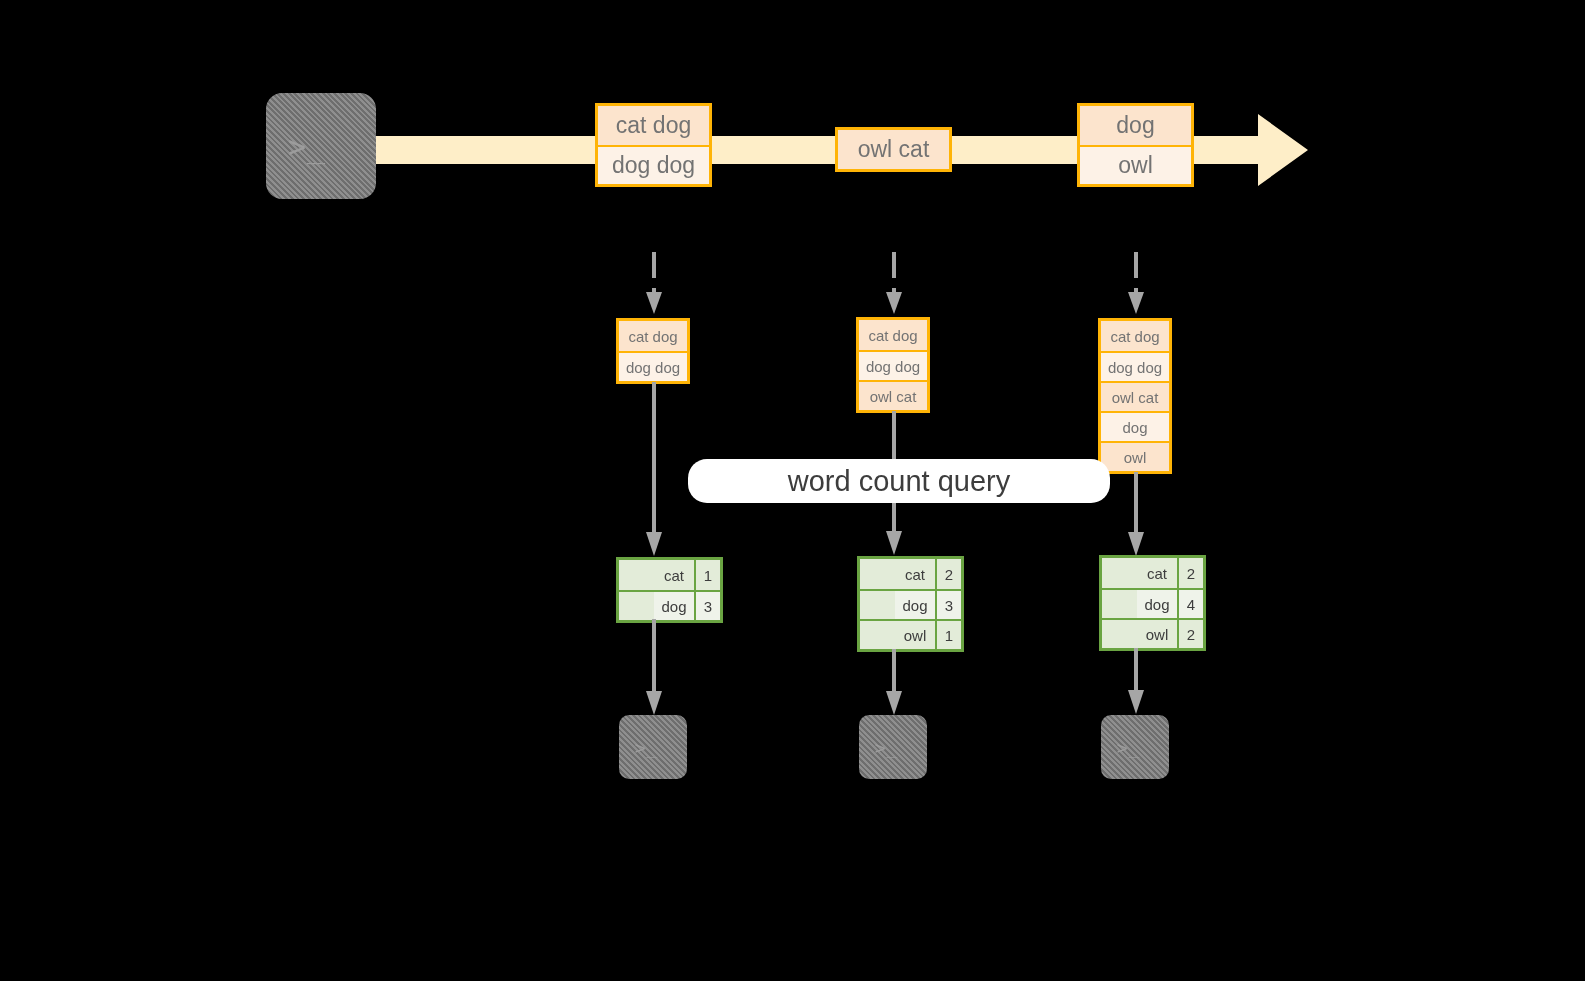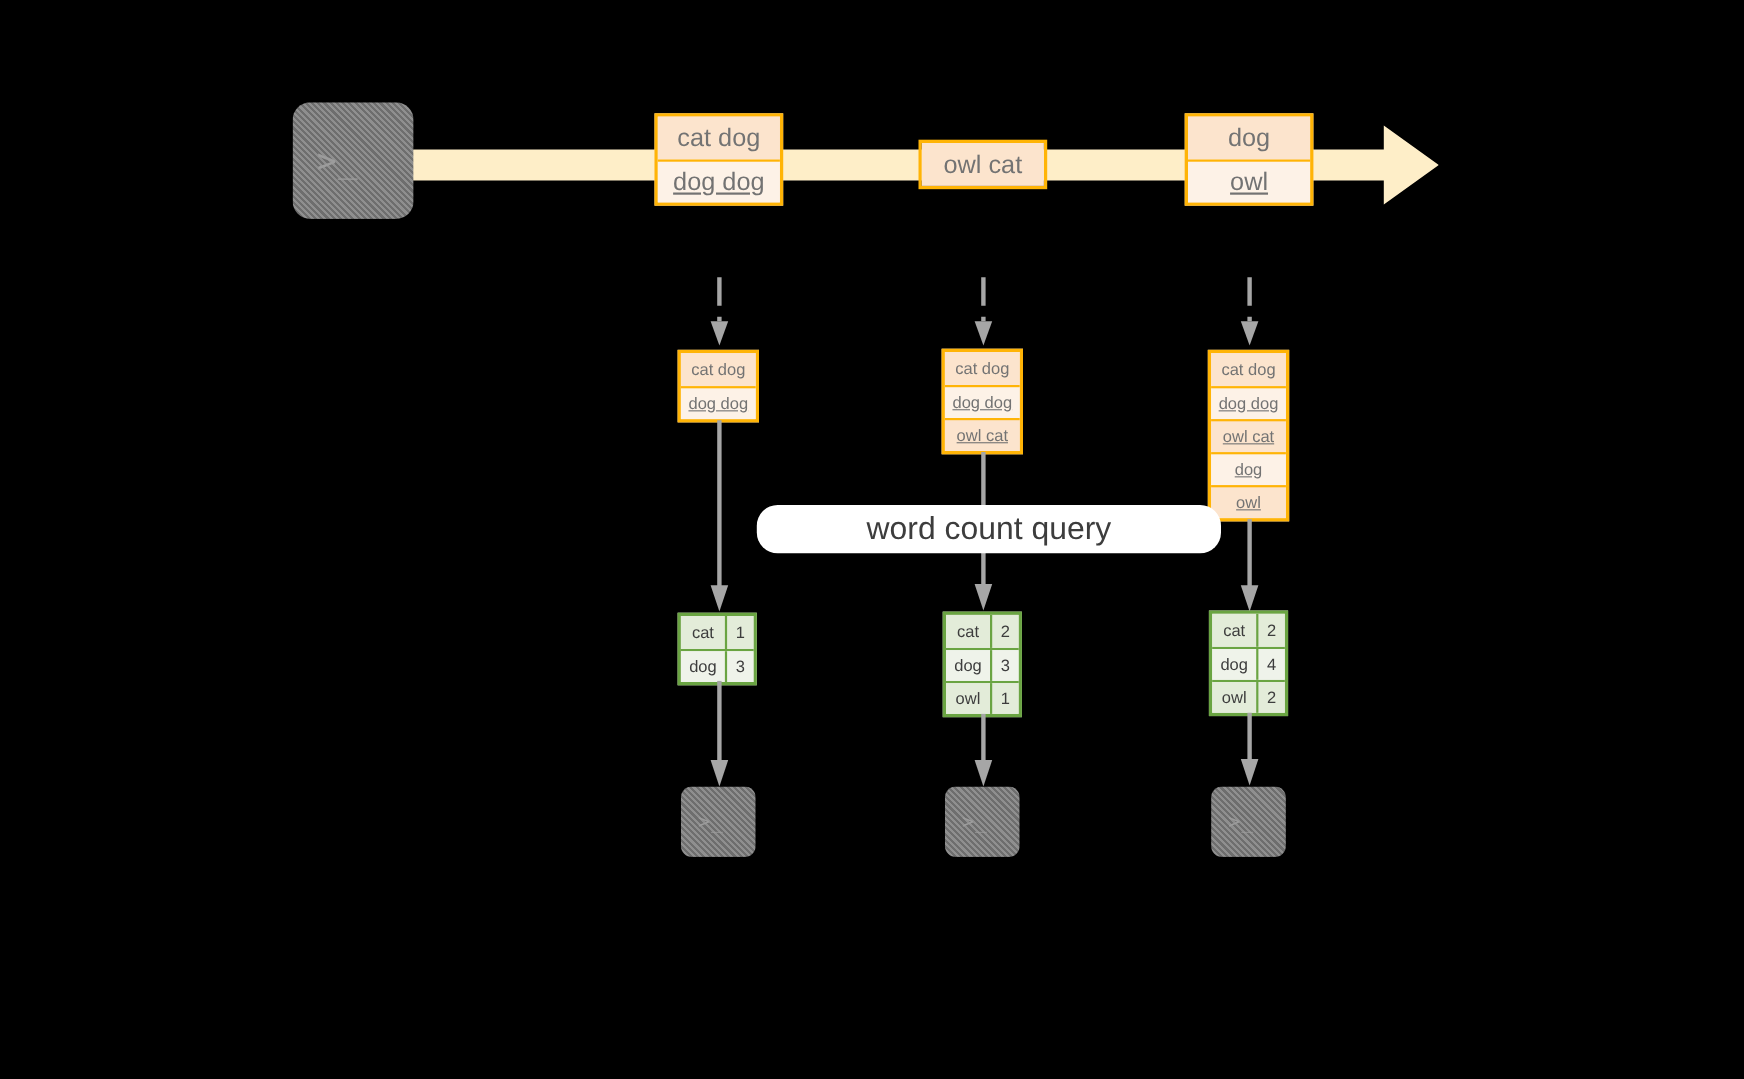--- a/index.html
+++ b/index.html
@@ -69,21 +69,21 @@
   .obox .row {
     box-sizing: border-box;
     display: flex;
     align-items: center;
     justify-content: center;
     color: #737373;
     white-space: nowrap;
   }
   .obox .row.dark  { background: #fce4cd; }
   .obox .row.light { background: #fdf2e7; }
-  .obox .row + .row { border-top: 2px solid #ffb406; text-decoration: underline; }
+  .obox .row + .row { border-top: 2px solid #ffb406; }
 
   
   .obox.top1 { left: 595px; top: 103px; width: 117px; }
   .obox.top1 .row { height: 39px; font-size: 23px; }
   .obox.top2 { left: 835px; top: 127px; width: 117px; }
   .obox.top2 .row { height: 39px; font-size: 23px; }
   .obox.top3 { left: 1077px; top: 103px; width: 117px; }
   .obox.top3 .row { height: 39px; font-size: 23px; }
 
   
@@ -107,21 +107,21 @@
   }
   .gtab .grow + .grow { border-top: 2px solid #6aa442; }
   .gtab .gc {
     box-sizing: border-box;
     display: flex;
     align-items: center;
     justify-content: center;
     color: #3d3d3d;
     font-size: 15px;
   }
-  .gtab .gc.word { width: 40px; }
+  .gtab .gc.word { width: 40px; margin-left: 35px; }
   .gtab .gc.cnt  { width: 26px; border-left: 2px solid #6aa442; }
   .gtab .grow:nth-child(odd)  .gc { background: #e3ecd9; }
   .gtab .grow:nth-child(even) .gc { background: #eff3ea; }
   .gtab.g1 { left: 616px; top: 557px; }
   .gtab.g2 { left: 857px; top: 556px; }
   .gtab.g3 { left: 1099px; top: 555px; }
 
   
   .conn { position: absolute; }
   .conn svg { display: block; overflow: visible; }

